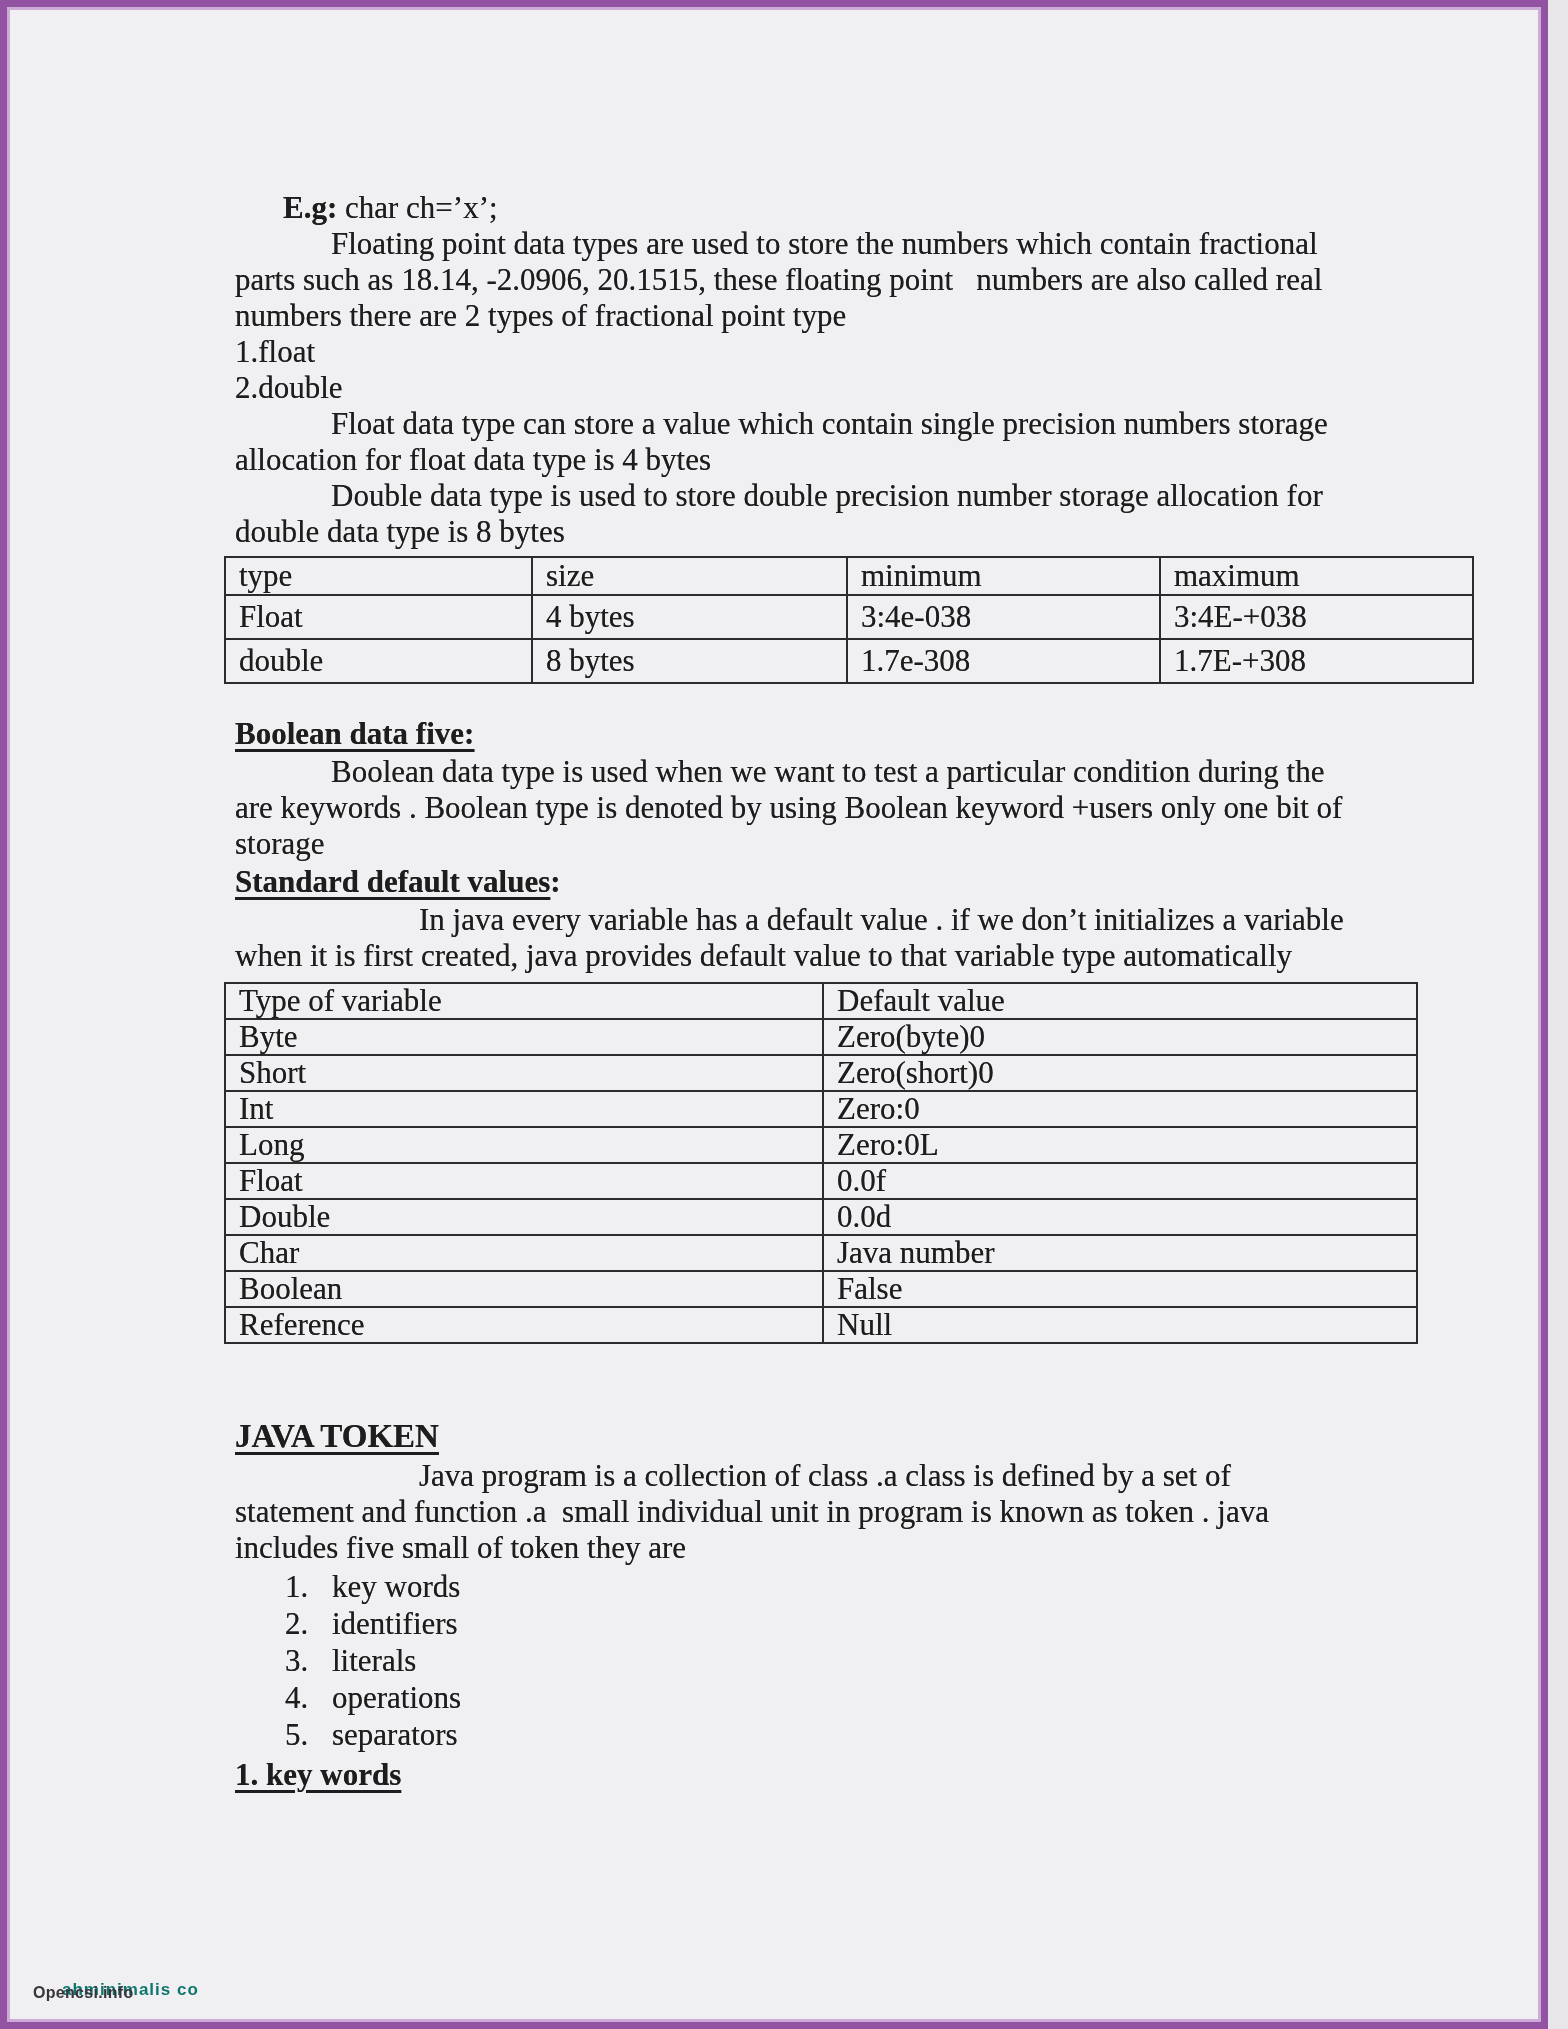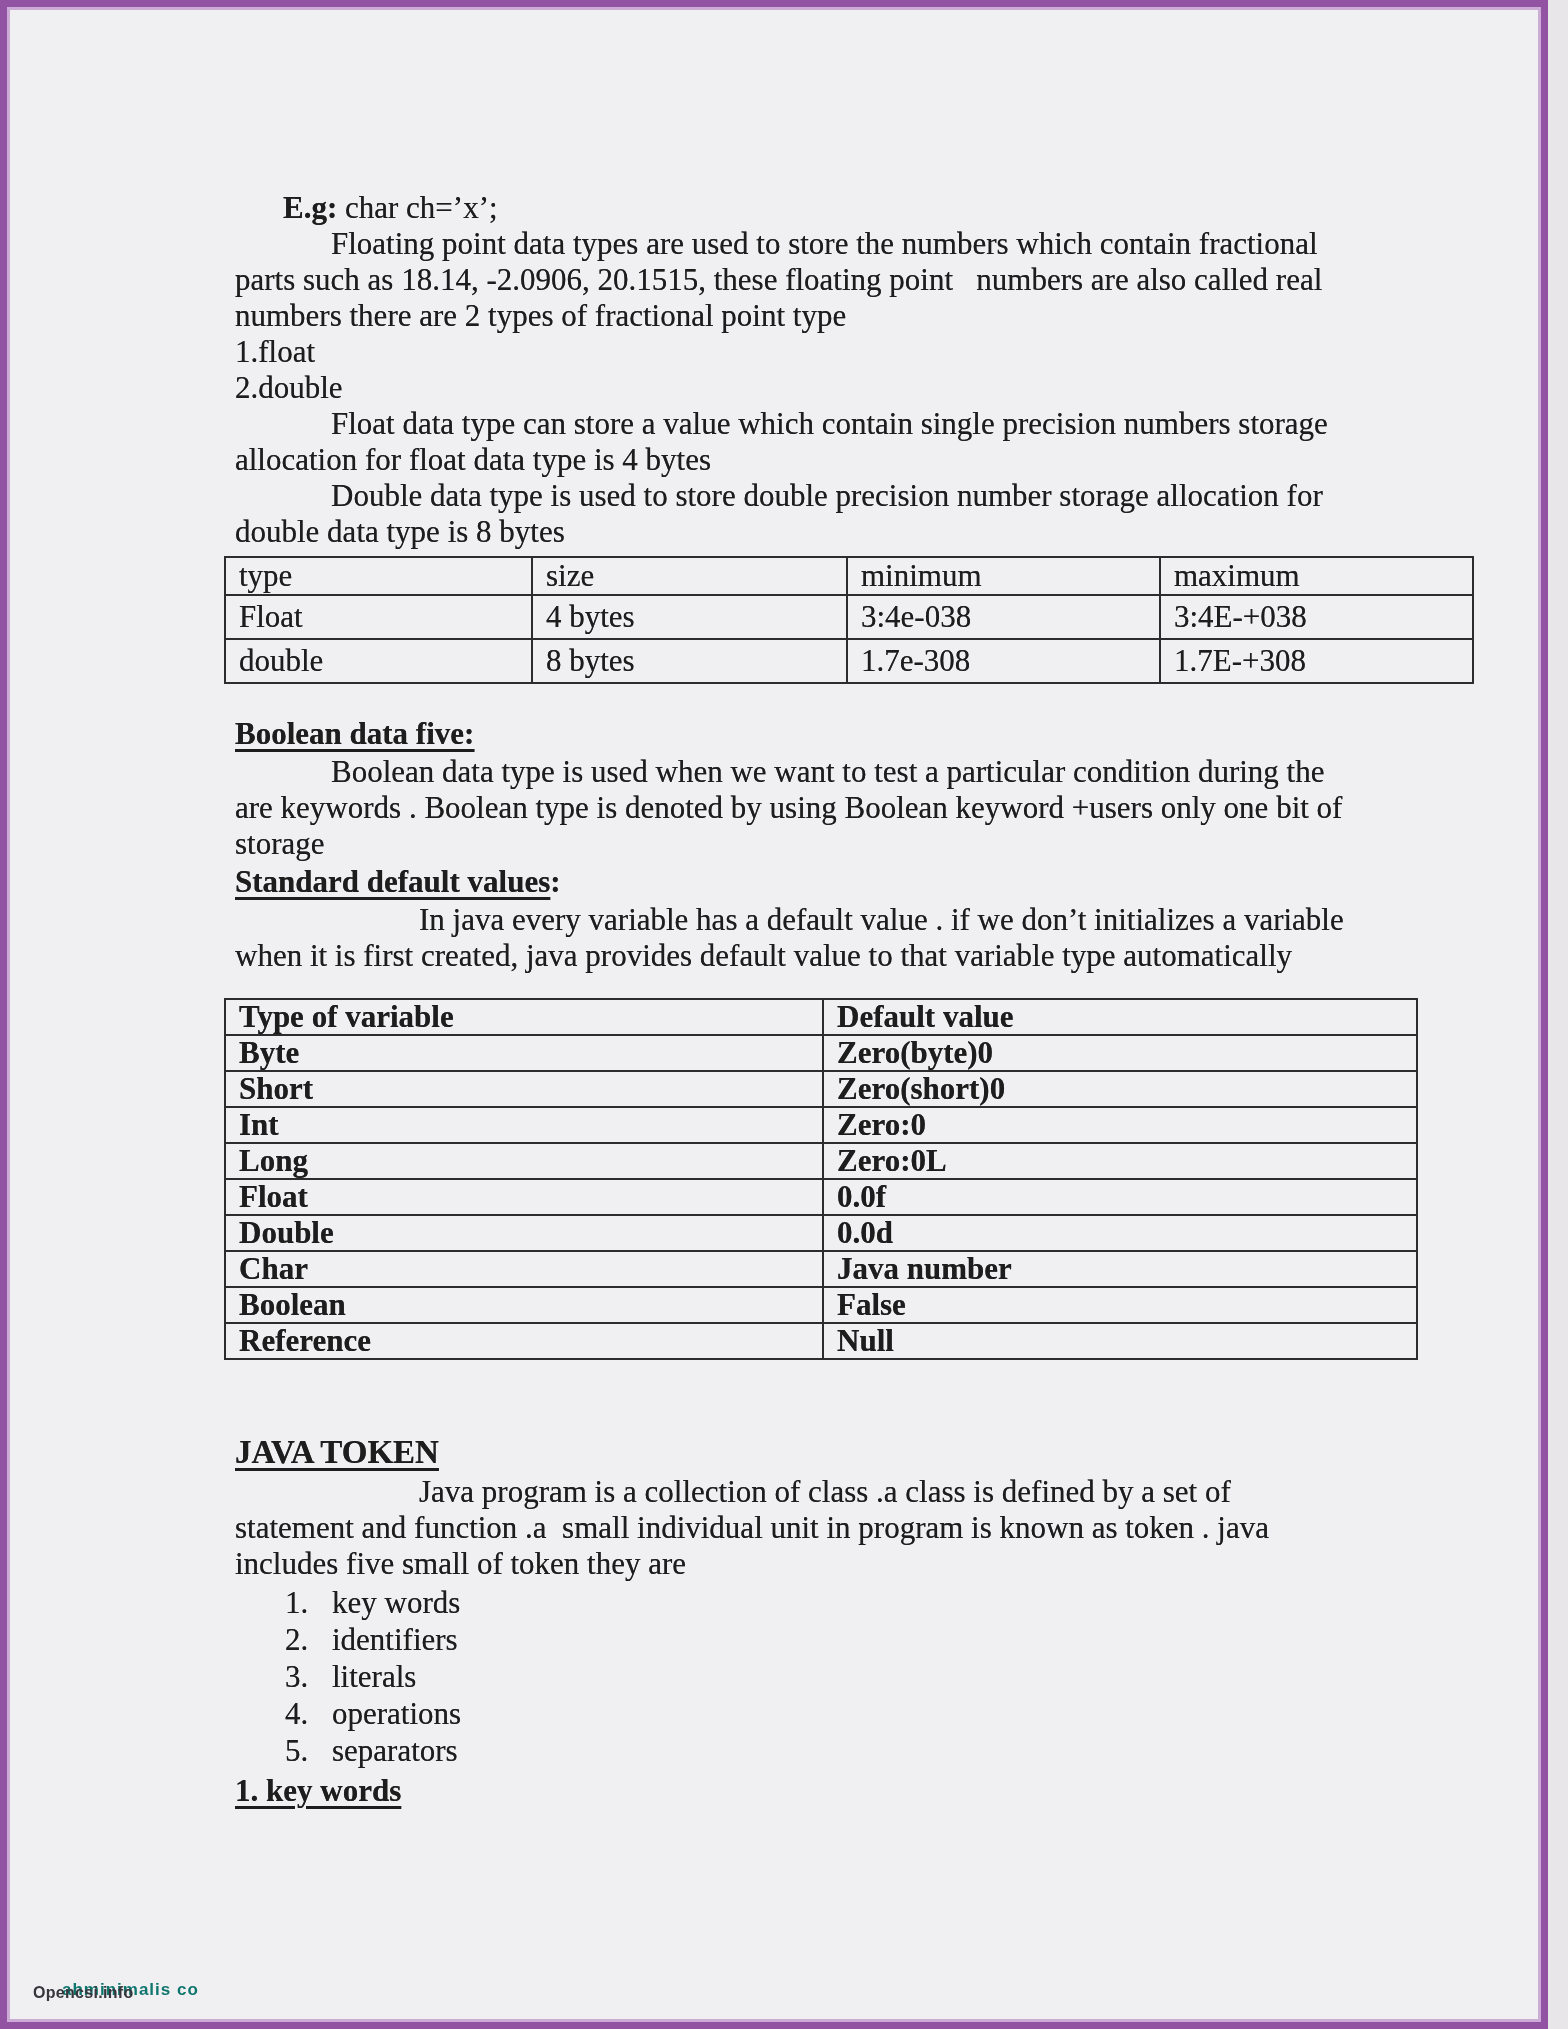--- a/index.html
+++ b/index.html
@@ -32,21 +32,21 @@
   table.doc-table{border-collapse:collapse;table-layout:fixed;width:1136px;background:transparent;}
   table.doc-table td{
     border:2px solid #2c2c2c;
     padding:0 13px;font-size:31px;
     overflow:hidden;white-space:nowrap;
     vertical-align:middle;
   }
   .t1{margin-top:6px;}
   .t1 tr td{height:42px;}
   .t1 tr.hdr td{height:32px;}
-  .t2{margin-top:24px;margin-bottom:0;font-weight:bold;}
+  .t2{margin-top:8px;margin-bottom:0;}
   .t2 td{height:34px;line-height:34px;}
   .list{padding:2px 0 0 0;margin:0;}
   .li{padding-left:61px;line-height:37px;white-space:pre;}
   .li .num{display:inline-block;width:47px;}
   .wm{position:absolute;left:0;bottom:14px;width:360px;height:34px;font-family:"Liberation Sans", sans-serif;}
   .wm-yellow{position:absolute;left:55px;top:6px;font-size:17px;font-weight:bold;color:#0f766e;letter-spacing:1px;z-index:1;}
   .wm-dark{position:absolute;left:26px;top:10px;font-size:16px;font-weight:bold;color:#38363c;letter-spacing:.3px;z-index:2;}
 </style>
 </head>
 <body>

